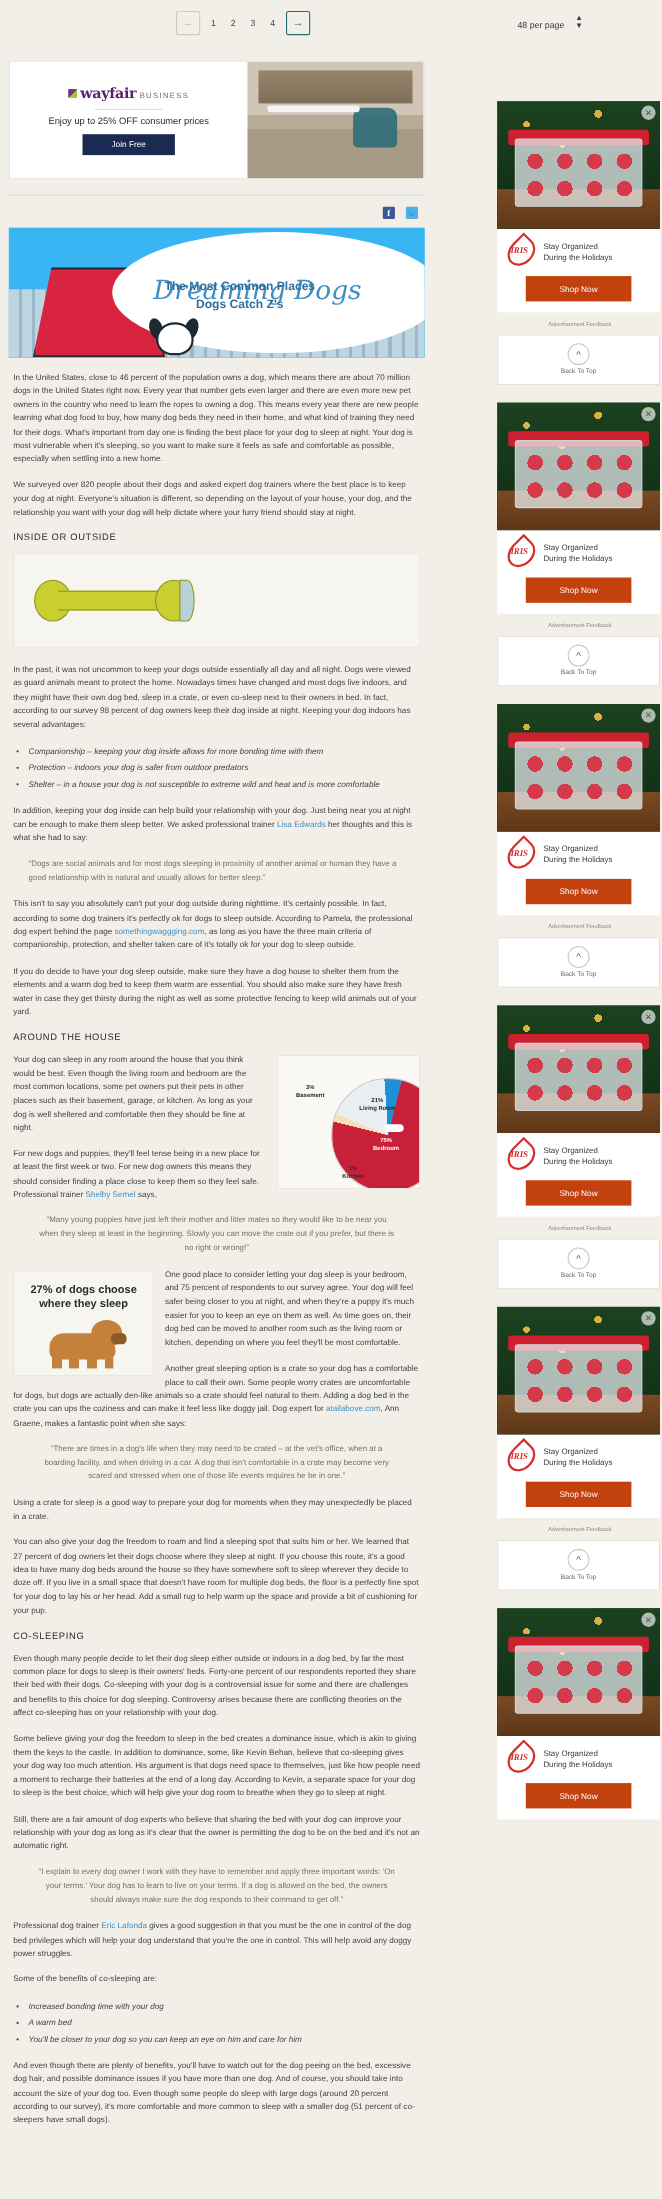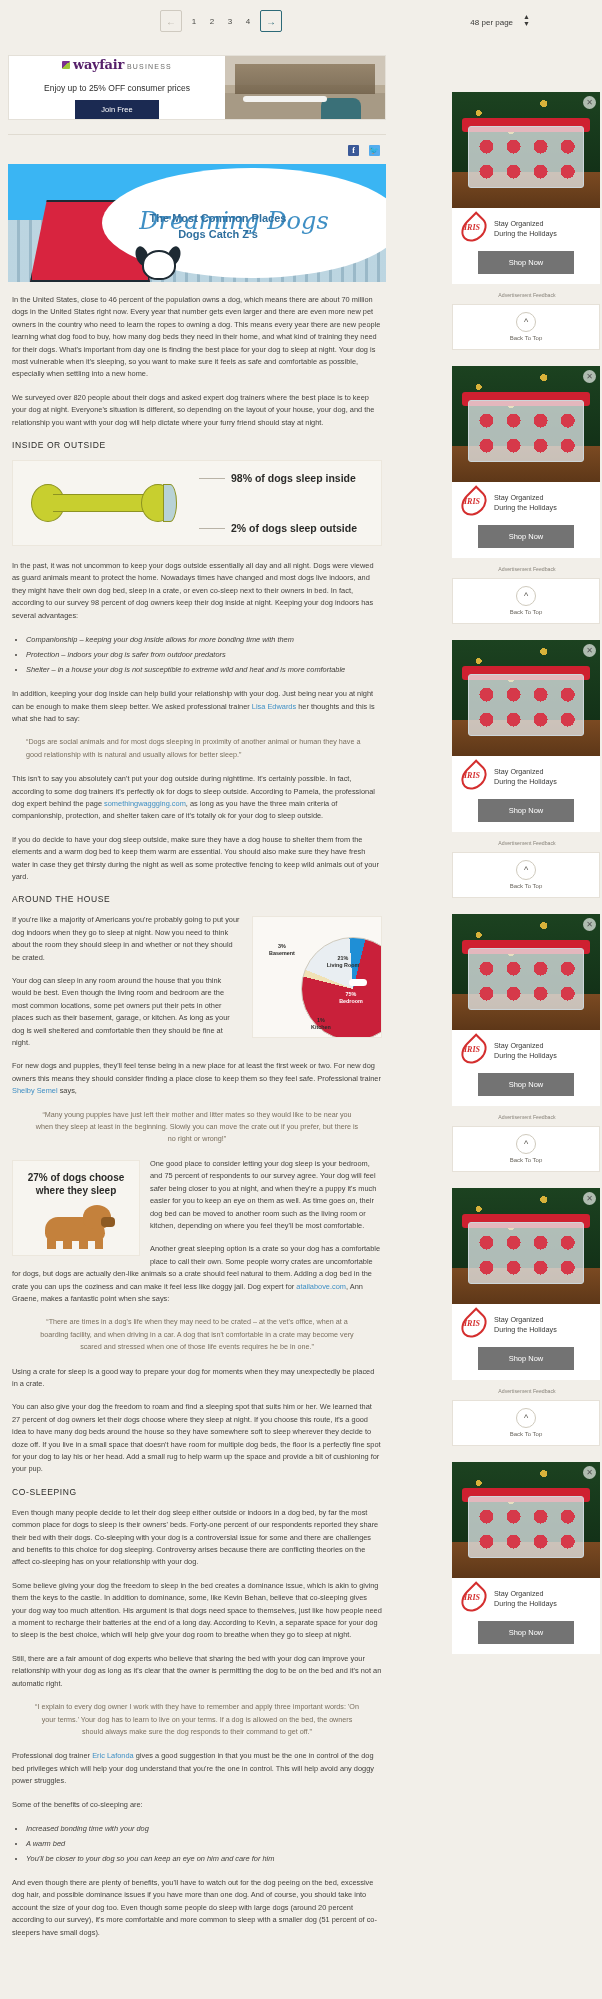--- a/index.html
+++ b/index.html
@@ -36,21 +36,21 @@
   }
   .perpage .spin { font-size:7px; line-height:7px; display:flex; flex-direction:column; }
 
   
   .main {
     position:absolute; left:8px; top:55px; width:378px;
   }
 
   
   .adcard {
-    background:#fff; border:1px solid #e4e0d8; display:flex; height:65px; overflow:hidden;
+    background:#fff; border:1px solid #e4e0d8; display:flex; height:108px; overflow:hidden;
   }
   .adcard .left {
     flex:1; display:flex; flex-direction:column; align-items:center;
     justify-content:center; padding:6px 4px;
   }
   .wf-logo { display:flex; align-items:baseline; gap:3px; }
   .wf-mark { width:8px; height:8px; background:
       linear-gradient(135deg,#7b2f8f 0 50%, #a0c63a 50% 100%); border-radius:1px; }
   .wf-name { font-family:"DejaVu Serif", serif; font-size:13px; font-weight:bold; color:#57216b; letter-spacing:-0.3px; }
   .wf-biz { font-size:7px; letter-spacing:1.2px; color:#6a6a68; }
@@ -273,21 +273,21 @@
   .iris-logo .heart {
     position:absolute; left:0; top:2px; width:28px; height:22px;
     border:2px solid #d42e2e;
     transform:rotate(-45deg);
     border-radius:50% 0 50% 50%;
   }
   .iris-logo .txt { position:absolute; left:4px; top:7px; font-size:8px; font-weight:bold;
       color:#d42e2e; font-family:"Liberation Serif", serif; font-style:italic; }
   .ad-copy { font-size:7.2px; line-height:10px; color:#3a3a38; }
   .shopnow {
-    display:block; margin:9px auto 0; background:#737373; color:#fff; border:none;
+    display:block; margin:9px auto 0; background:#c2410c; color:#fff; border:none;
     font-size:7.5px; padding:7px 0; width:96px; cursor:pointer;
   }
   .ad-feedback { text-align:center; font-size:5.2px; color:#8a857c; margin:3px 0 6px; cursor:pointer; }
 
   .backtop {
     width:148px; background:#fff; border:1px solid #e6e1d8; text-align:center;
     padding:7px 0 8px; margin-bottom:16px;
   }
   .backtop .circ {
     width:20px; height:20px; border:1px solid #cfcabd; border-radius:50%;
@@ -362,30 +362,20 @@
 
     <div class="infog-bone">
       <div class="bone-wrap">
         <div class="bone">
           <div class="k k1"></div>
           <div class="bar"></div>
           <div class="k k2"></div>
           <div class="tip"></div>
         </div>
       </div>
-      <div class="bone-labels">
-        <div class="bone-row">
-          <div class="leader"></div>
-          <div class="lbl-98">98% of dogs sleep inside</div>
-        </div>
-        <div class="bone-row">
-          <div class="leader"></div>
-          <div class="lbl-2">2% of dogs sleep outside</div>
-        </div>
-      </div>
     </div>
 
     <p>In the past, it was not uncommon to keep your dogs outside essentially all day and all night. Dogs were viewed as guard animals meant to protect the home. Nowadays times have changed and most dogs live indoors, and they might have their own dog bed, sleep in a crate, or even co-sleep next to their owners in bed. In fact, according to our survey 98 percent of dog owners keep their dog inside at night. Keeping your dog indoors has several advantages:</p>
 
     <ul class="bullets">
       <li>Companionship – keeping your dog inside allows for more bonding time with them</li>
       <li>Protection – indoors your dog is safer from outdoor predators</li>
       <li>Shelter – in a house your dog is not susceptible to extreme wild and heat and is more comfortable</li>
     </ul>
 
@@ -414,21 +404,20 @@
       <div class="pie-lab pl-bed">
         <span>75%</span><br>
         <span>Bedroom</span>
       </div>
       <div class="pie-lab pl-kitchen">
         <span>1%</span><br>
         <span>Kitchen</span>
       </div>
     </div>
 
-    <p>If you're like a majority of Americans you're probably going to put your dog indoors when they go to sleep at night. Now you need to think about the room they should sleep in and whether or not they should be crated.</p>
     <p>Your dog can sleep in any room around the house that you think would be best. Even though the living room and bedroom are the most common locations, some pet owners put their pets in other places such as their basement, garage, or kitchen. As long as your dog is well sheltered and comfortable then they should be fine at night.</p>
     <p><span>For new dogs and puppies, they'll feel tense being in a new place for at least the first week or two. For new dog owners this means they should consider finding a place close to keep them so they feel safe. Professional trainer </span><a href="#">Shelby Semel</a><span> says,</span></p>
 
     <blockquote class="wide">“Many young puppies have just left their mother and litter mates so they would like to be near you when they sleep at least in the beginning. Slowly you can move the crate out if you prefer, but there is no right or wrong!”</blockquote>
 
     <div class="stat-card">
       <div class="big">27% of dogs choose</div>
       <div class="big">where they sleep</div>
       <div class="dogimg">
         <div class="bodyd"></div>

